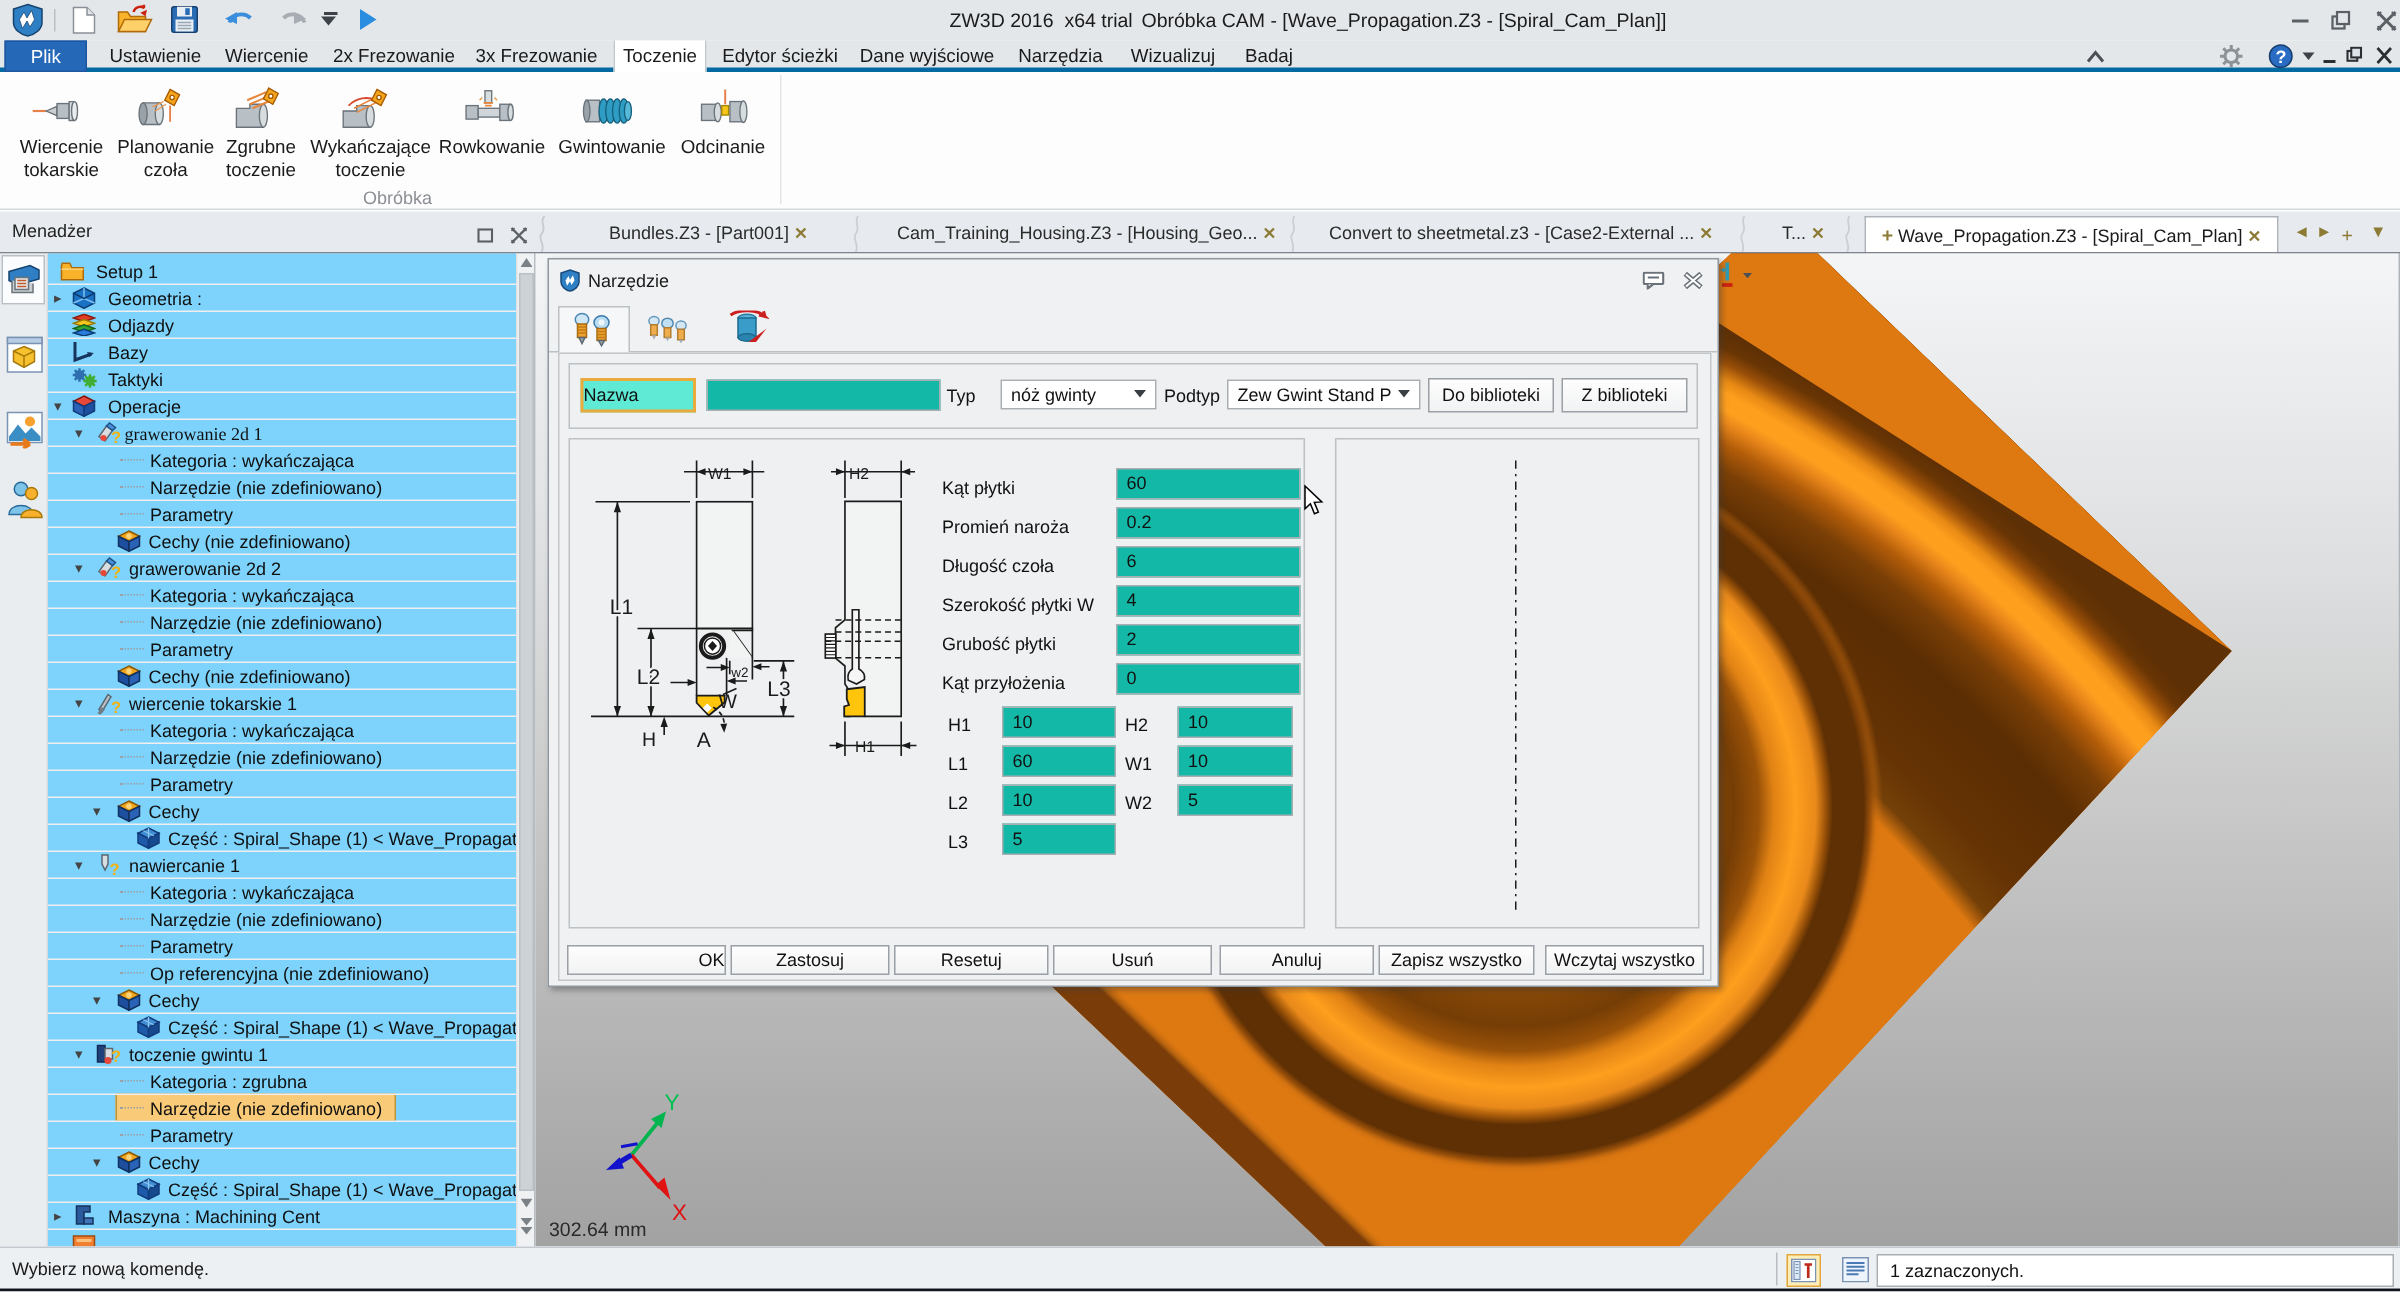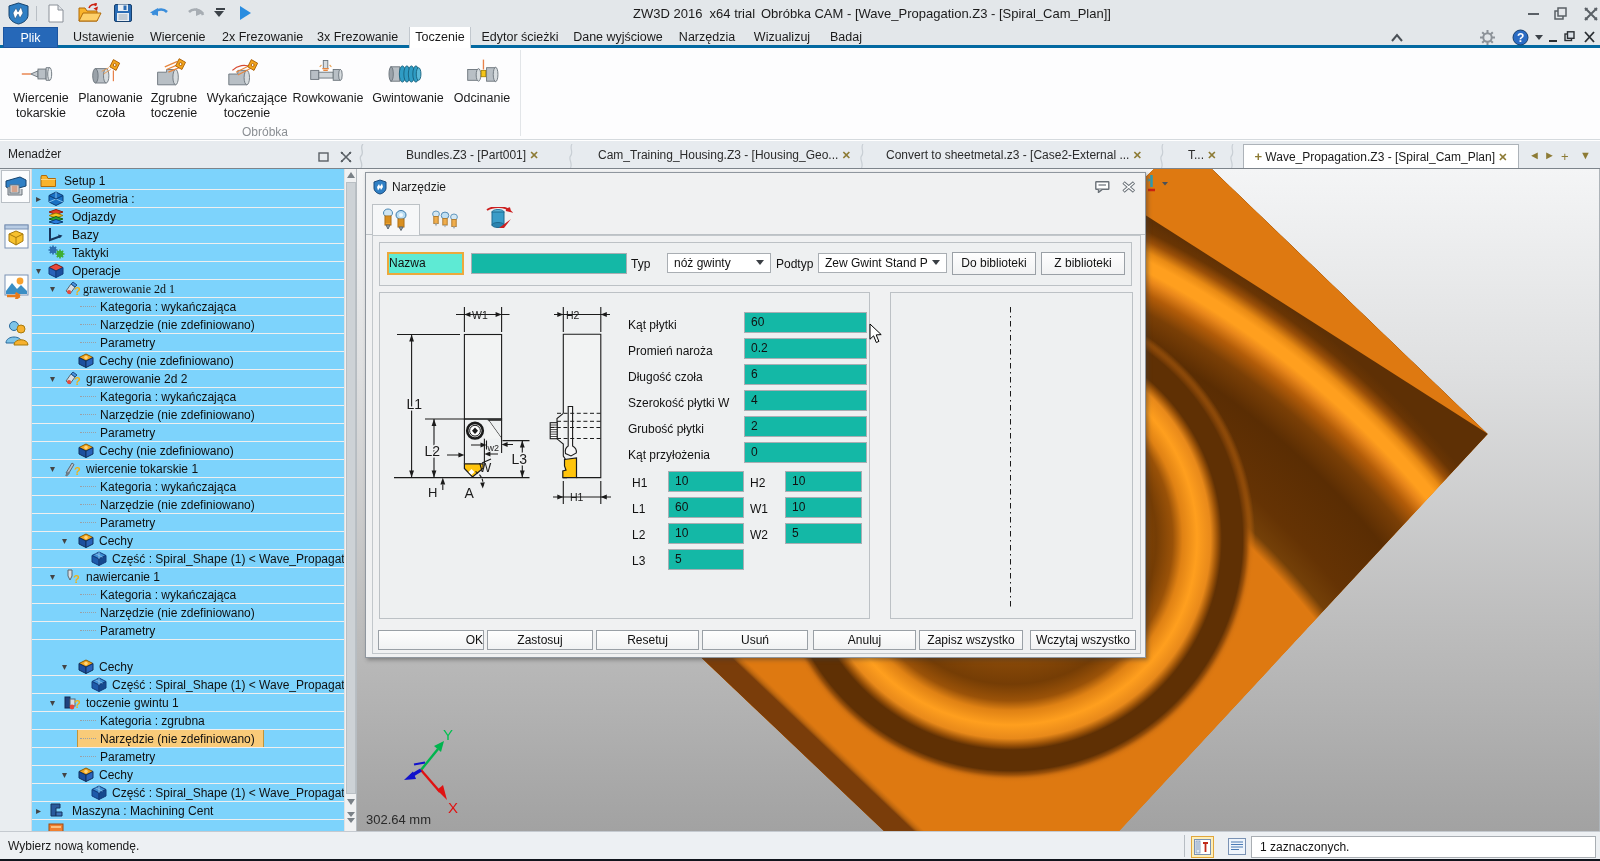--- a/index.html
+++ b/index.html
@@ -441,20 +441,24 @@
       <span class="txt" style="left:68px;">Kategoria : wykańczająca</span>
     </div>
 <div class="trow" style="top:435px;">
       <span class="dots" style="left:48px;"></span>
       <span class="txt" style="left:68px;">Narzędzie (nie zdefiniowano)</span>
     </div>
 <div class="trow" style="top:453px;">
       <span class="dots" style="left:48px;"></span>
       <span class="txt" style="left:68px;">Parametry</span>
     </div>
+<div class="trow" style="top:471px;">
+      <span class="dots" style="left:48px;"></span>
+      <span class="txt" style="left:68px;">Op referencyjna (nie zdefiniowano)</span>
+    </div>
 <div class="trow" style="top:489px;">
       <span class="arr" style="left:30px;">▾</span>
       <span class="abs" style="left:46px;top:1px;"><svg width="17" height="15" viewBox="0 0 17 15">
           <path d="M8,1 L15,4.5 L8,8 L1,4.5 Z" fill="#f2a51d" stroke="#8a5a05"></path>
           <path d="M1,4.5 L8,8 L8,14.5 L1,11 Z" fill="#1d4f9e" stroke="#10305e"></path>
           <path d="M15,4.5 L8,8 L8,14.5 L15,11 Z" fill="#2a62b8" stroke="#10305e"></path>
           <circle cx="8" cy="4.5" r="1.8" fill="#fdd37a"></circle>
         </svg></span>
       <span class="txt" style="left:67px;">Cechy</span>
     </div>

